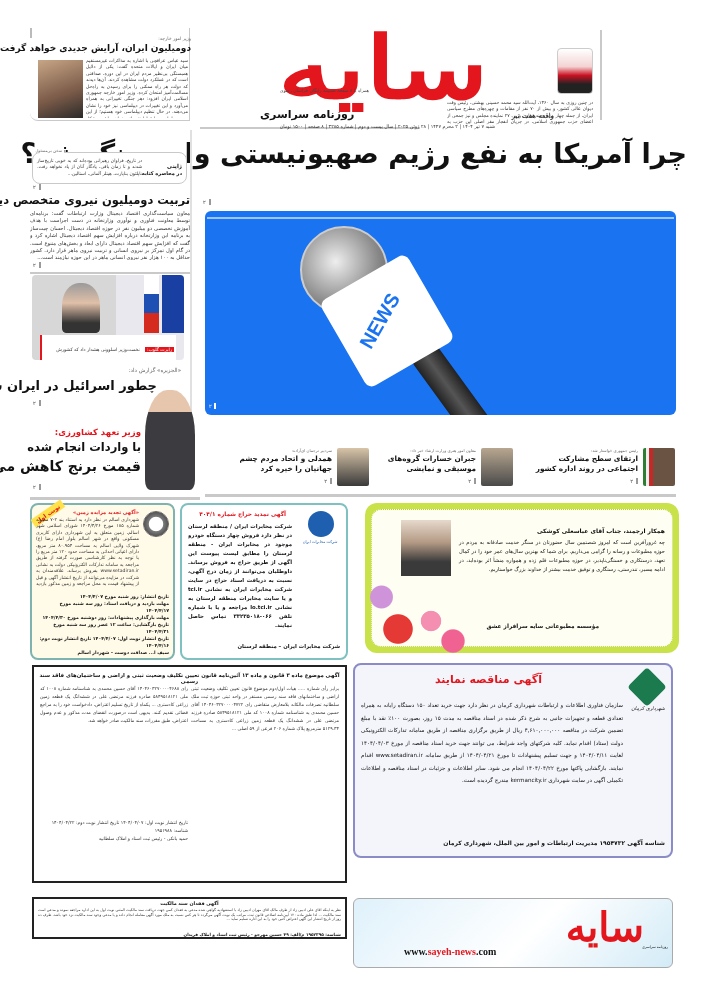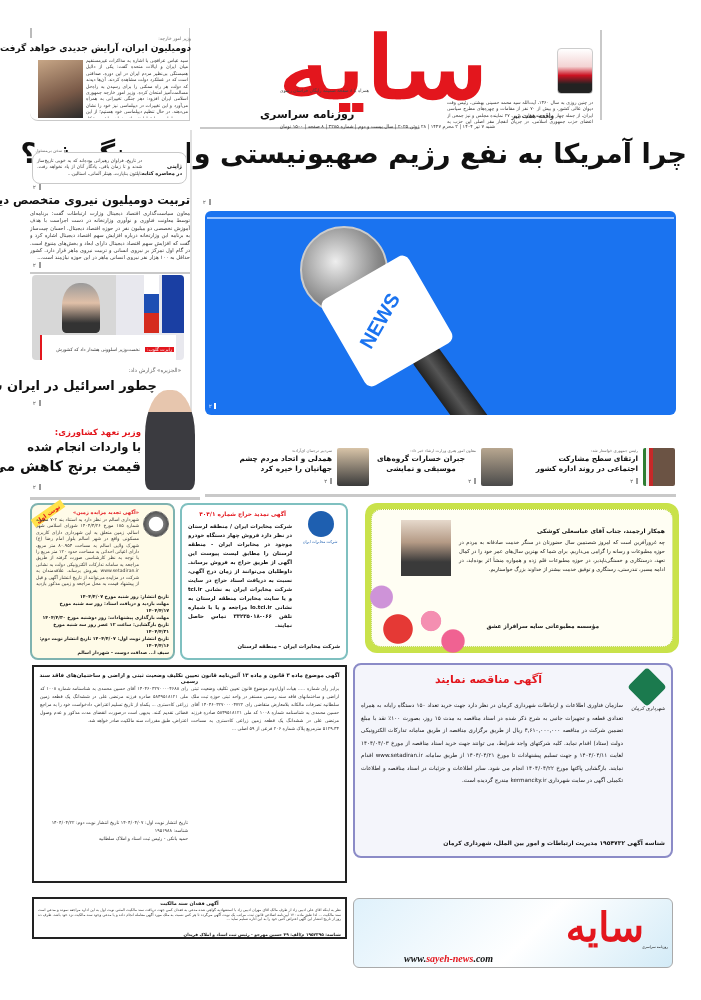--- a/index.html
+++ b/index.html
@@ -80,21 +80,21 @@
 
 <div class="abs sub-story" style="right:26px;">
   <div class="ph" style="background:linear-gradient(90deg,#2e7d32 0 10%,#eee 10% 20%,#c62828 20% 30%,#6b5344 30%);"></div>
   <div class="kicker">رئیس جمهوری خواستار شد:</div>
   <div class="ttl" style="width:110px;">ارتقای سطح مشارکت اجتماعی در روند اداره کشور</div>
   <div class="pageno">۲</div>
 </div>
 <div class="abs sub-story" style="right:188px;">
   <div class="ph" style="background:linear-gradient(#b8a790,#4a4a4a);"></div>
   <div class="kicker">معاون امور هنری وزارت ارشاد خبر داد:</div>
-  <div class="ttl" style="width:110px;text-align:center;">جبران خسارات گروه‌های موسیقی و نمایشی</div>
+  <div class="ttl" style="width:110px;">جبران خسارات گروه‌های موسیقی و نمایشی</div>
   <div class="pageno">۲</div>
 </div>
 <div class="abs sub-story" style="right:332px; width:145px;">
   <div class="ph" style="background:linear-gradient(#d8c4a8,#3a3a3a);"></div>
   <div class="kicker">سردبیر ترجمان ای‌آزاده:</div>
   <div class="ttl" style="width:100px;">همدلی و اتحاد مردم چشم جهانیان را خیره کرد</div>
   <div class="pageno">۲</div>
 </div>
 <div class="abs grey-line" style="left:205px; top:494px; width:471px; height:3px;"></div>
 
@@ -186,16 +186,16 @@
   <div class="abs" style="right:10px; top:8px; width:28px; height:28px; transform:rotate(45deg); background:#1b7a4e; border-radius:4px;"></div>
   <div class="abs" style="right:6px; top:40px; font-size:5px; font-style:italic;">شهرداری کرمان</div>
   <div class="abs" style="left:80px; top:8px; font-size:11px; font-weight:bold; color:#e3161d;">آگهی مناقصه نمایند</div>
   <div class="abs" style="left:6px; right:48px; top:34px; font-size:5.6px; line-height:12.5px; text-align:justify; height:130px; overflow:hidden;">سازمان فناوری اطلاعات و ارتباطات شهرداری کرمان در نظر دارد جهت خرید تعداد ۱۵۰ دستگاه رایانه به همراه تعدادی قطعه و تجهیزات جانبی به شرح ذکر شده در اسناد مناقصه به مدت ۱۵ روز، بصورت ۱۰۰٪ نقد با مبلغ تضمین شرکت در مناقصه ۴,۶۱۰,۰۰۰,۰۰۰ ریال از طریق برگزاری مناقصه از طریق سامانه تدارکات الکترونیکی دولت (ستاد) اقدام نماید. کلیه شرکتهای واجد شرایط، می توانند جهت خرید اسناد مناقصه از مورخ ۱۴۰۴/۰۴/۰۳ لغایت ۱۴۰۴/۰۴/۱۱ و جهت تسلیم پیشنهادات تا مورخ ۱۴۰۴/۰۴/۲۱ از طریق سامانه www.setadiran.ir اقدام نمایند. بازگشایی پاکتها مورخ ۱۴۰۴/۰۴/۲۲ انجام می شود. سایر اطلاعات و جزئیات در اسناد مناقصه و اطلاعات تکمیلی آگهی در سایت شهرداری kermancity.ir مندرج گردیده است.</div>
   <div class="abs" style="right:6px; top:174px; font-size:6px; font-weight:bold;">شناسه آگهی ۱۹۵۴۷۳۲ مدیریت ارتباطات و امور بین الملل، شهرداری کرمان</div>
 </div>
 
 <div class="abs" style="left:353px; top:898px; width:320px; height:70px; border:1.5px solid #aaa; border-radius:6px; background:linear-gradient(135deg,#dff1fb,#ffffff 55%,#d3ebf7);">
   <div class="abs" style="right:28px; top:4px; font-family:'DejaVu Serif',serif; font-size:40px; font-weight:bold; color:#e3161d;">سایه</div>
   <div class="abs" style="right:4px; top:46px; font-size:3.6px;">روزنامه سراسری</div>
-  <div class="abs" style="left:50px; top:54px; font-family:'Liberation Serif',serif; font-style:italic; font-weight:bold; font-size:10px; direction:ltr;">
+  <div class="abs" style="left:50px; top:47px; font-family:'Liberation Serif',serif; font-weight:bold; font-size:10px; direction:ltr;">
     <span>www.</span><span style="color:#e3161d;">sayeh-news</span><span>.com</span>
   </div>
 </div>
 
 </body></html>

